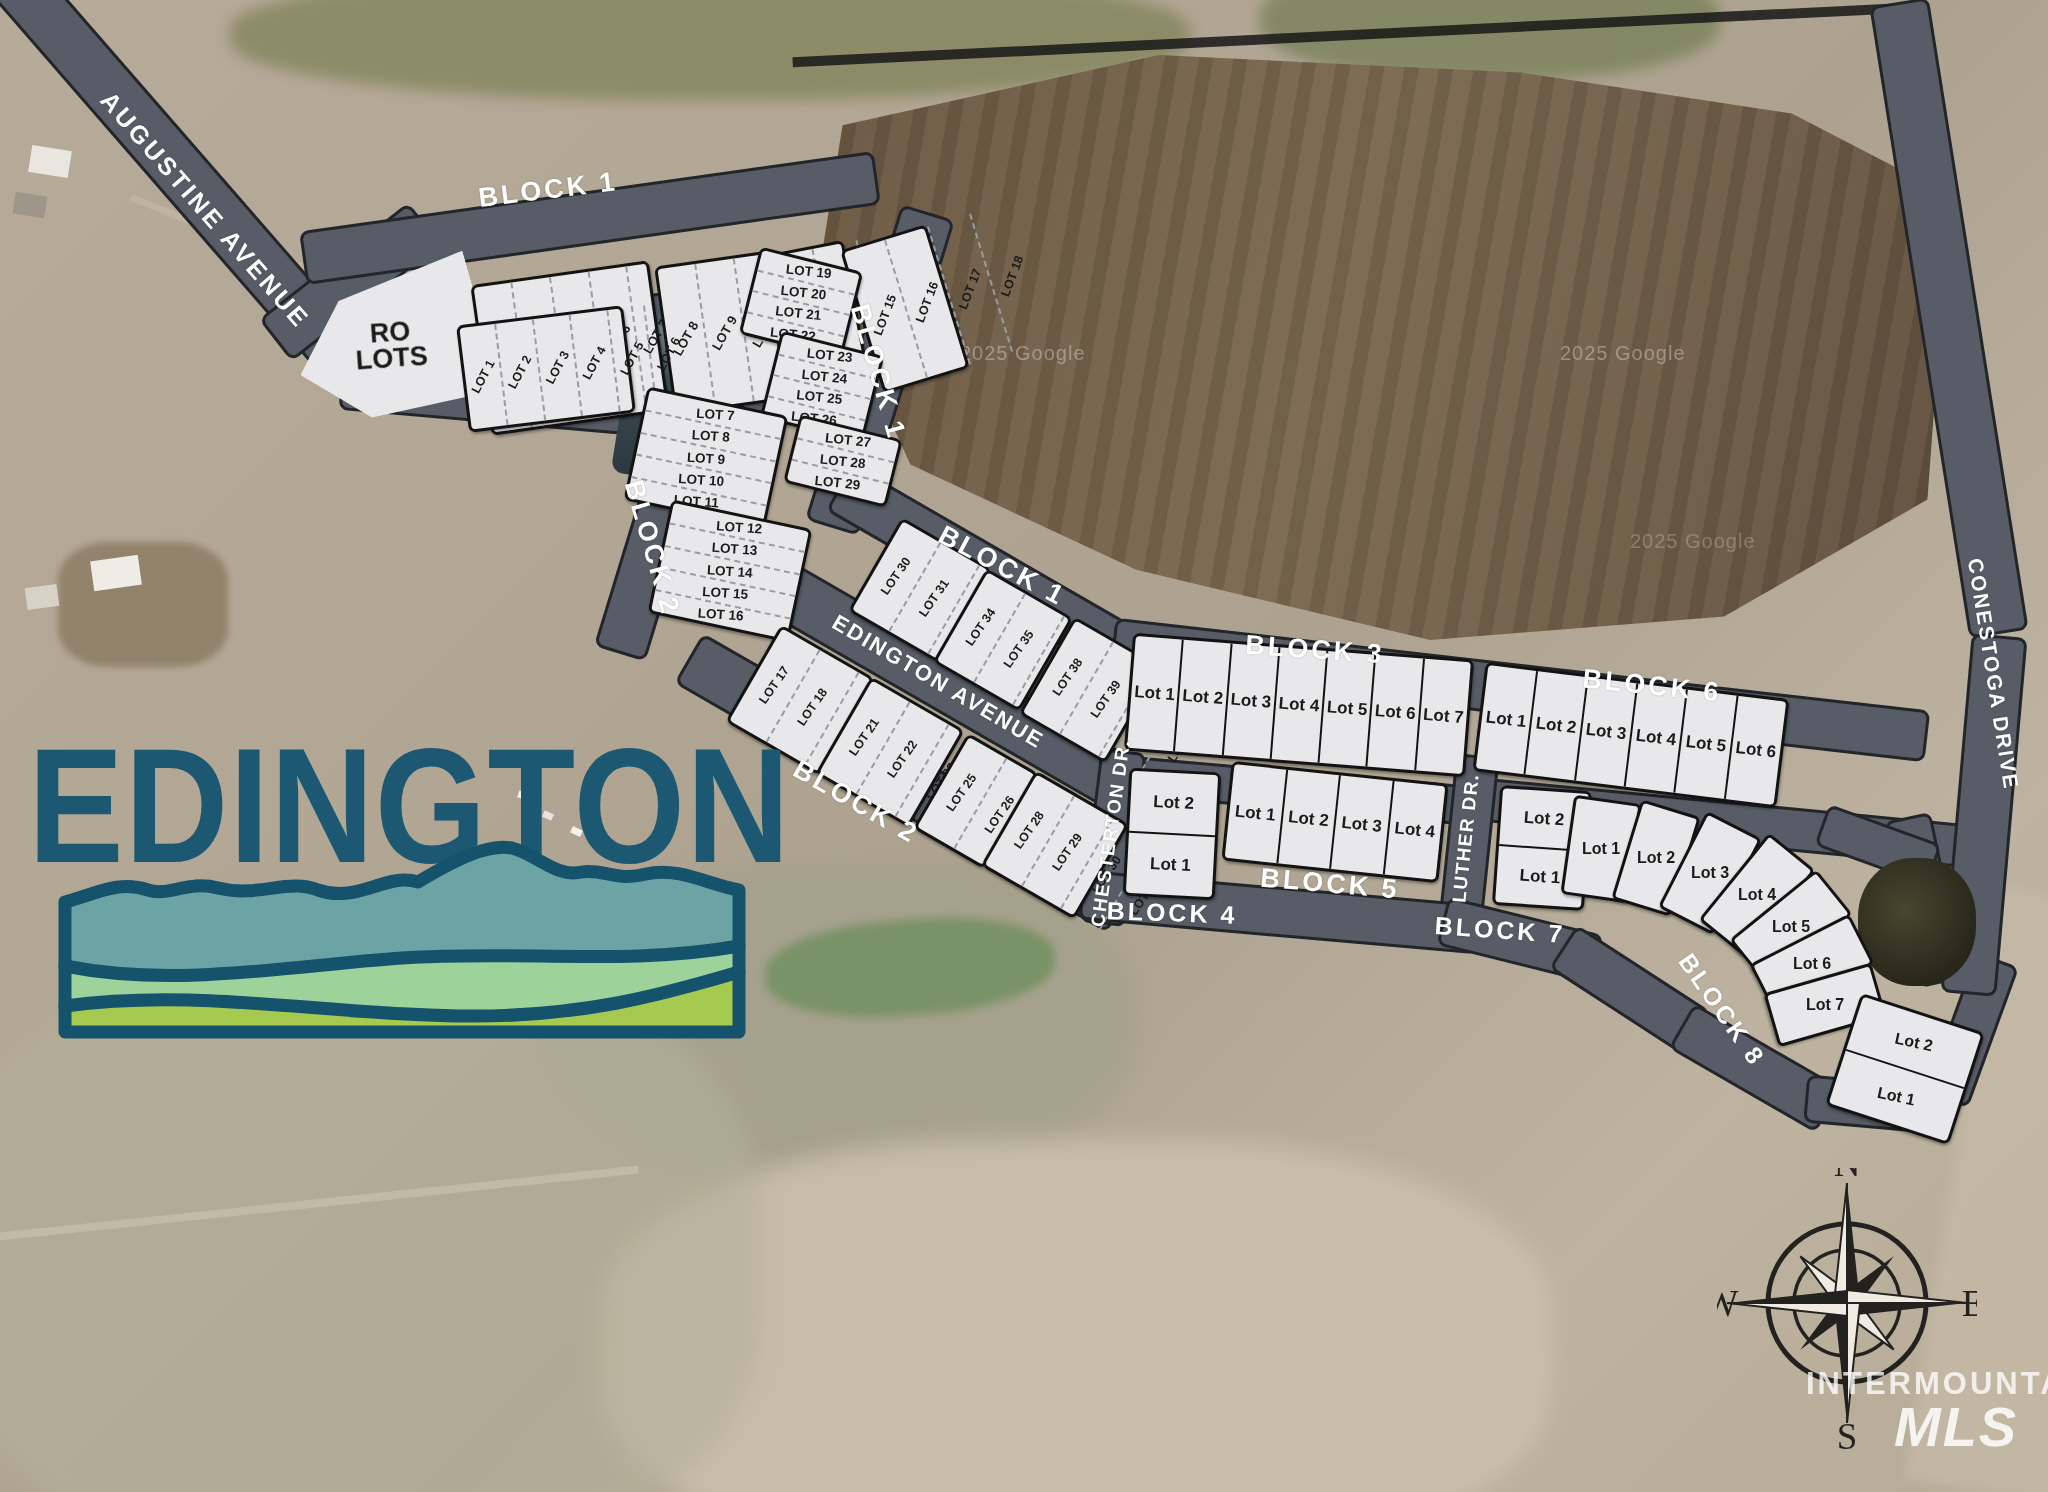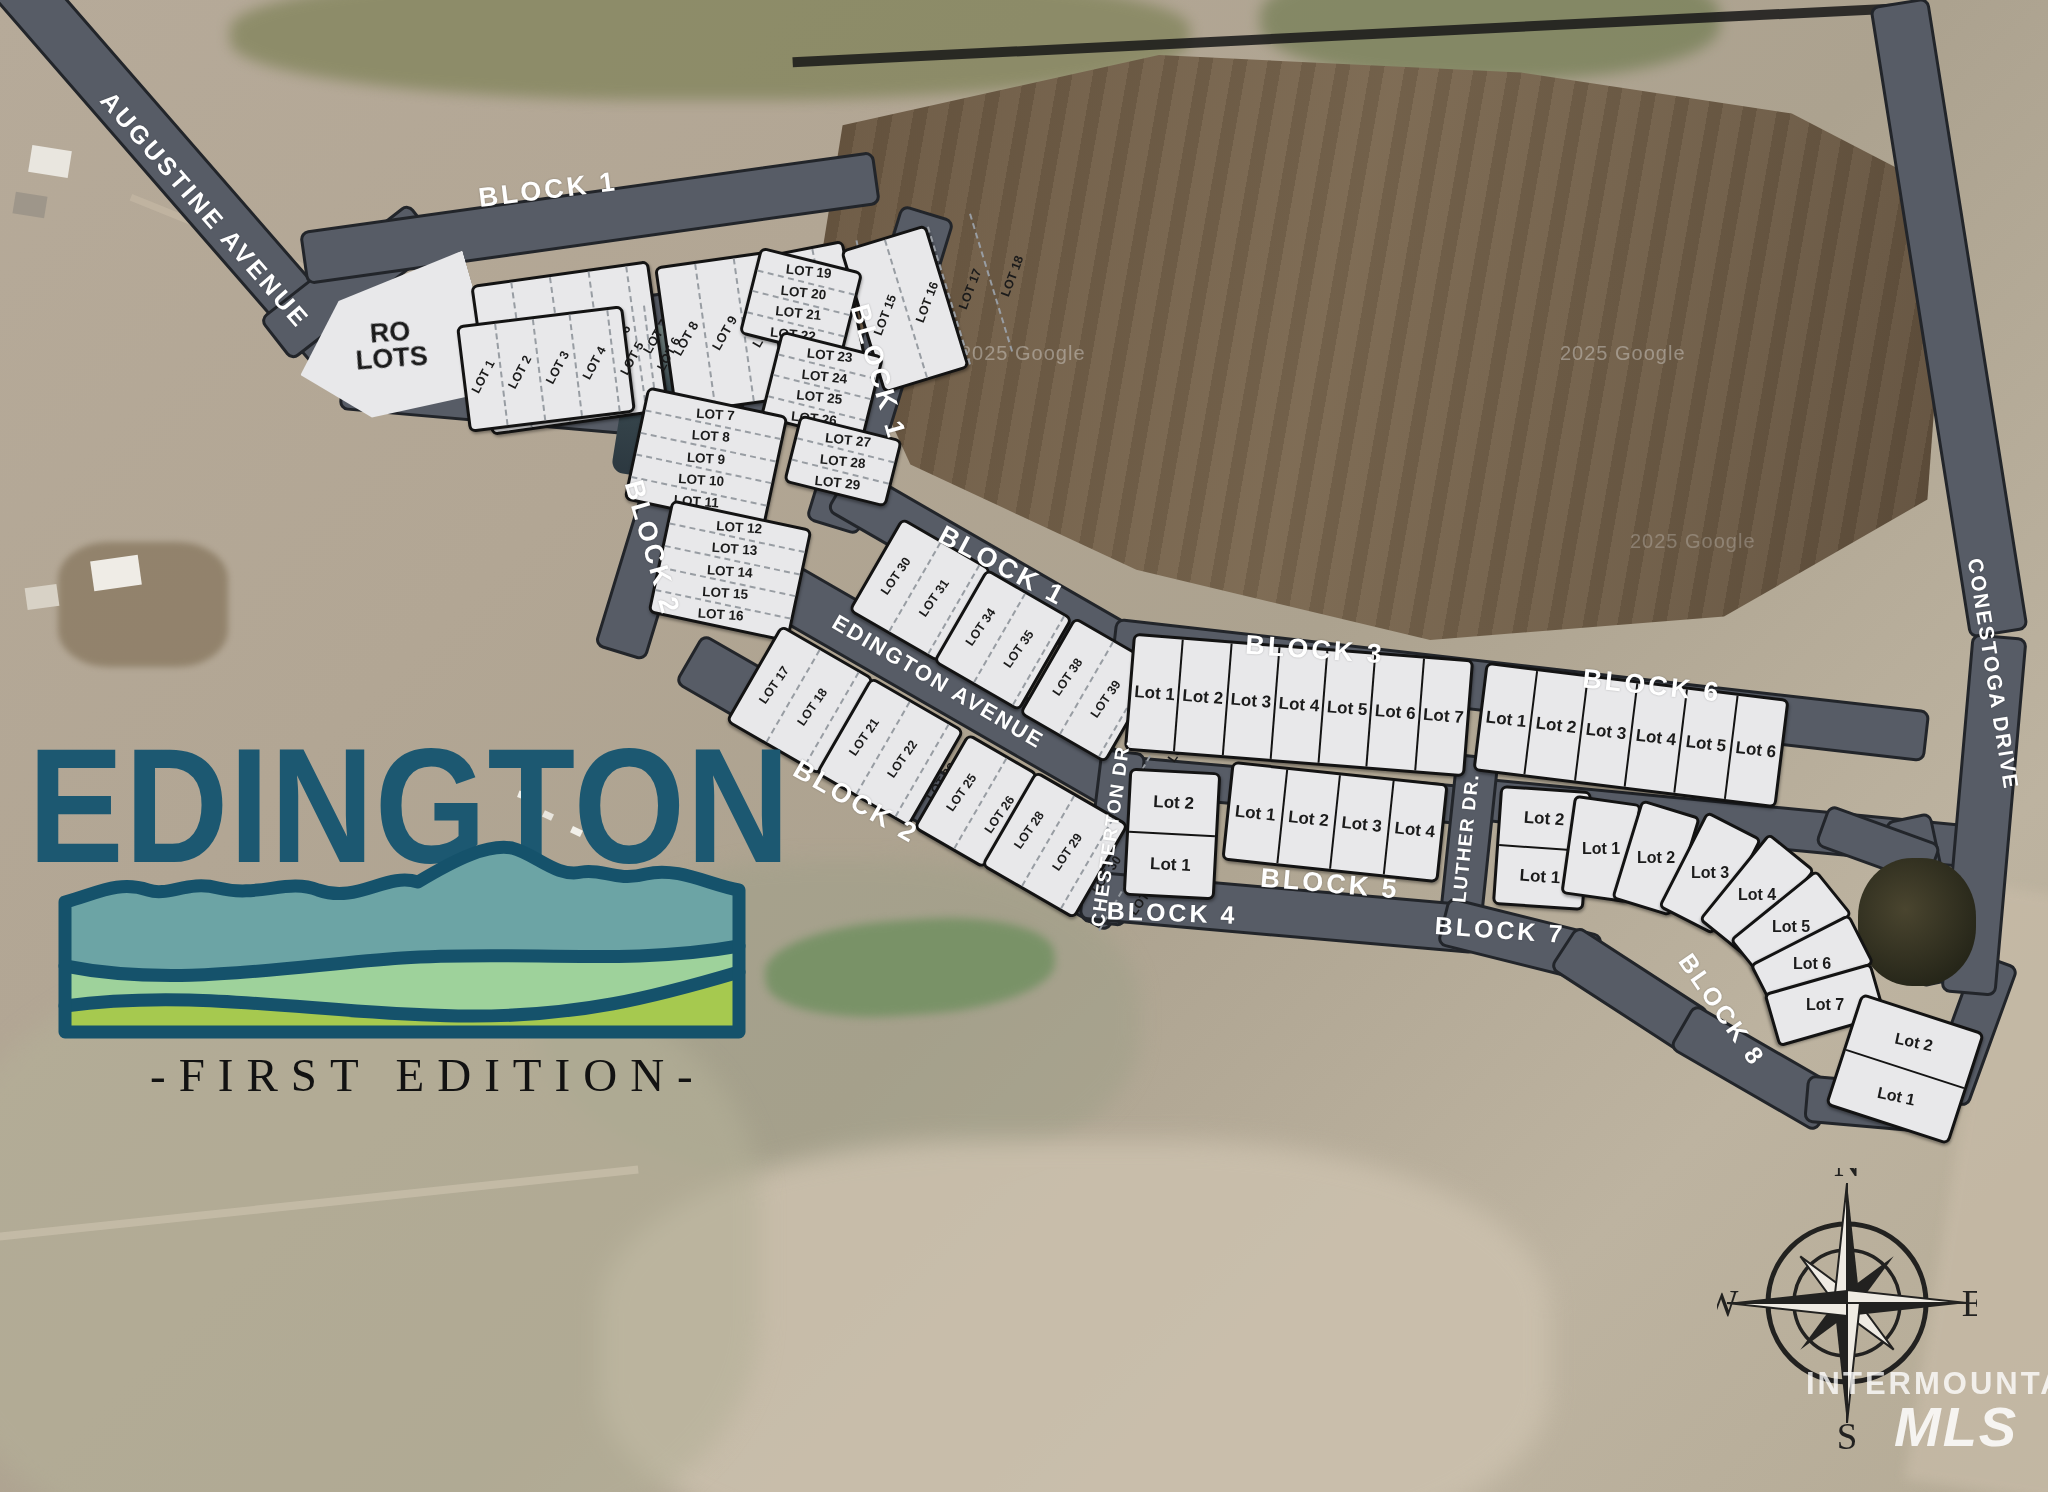--- a/index.html
+++ b/index.html
@@ -113,21 +113,20 @@
 
   <div id="logo-name">EDINGTON</div>
   <svg id="logo-art" width="692" height="204" viewBox="0 0 692 204">
     <path d="M9,196 L9,66 C40,58 62,44 92,54 C112,61 132,44 162,52 C202,62 232,42 262,54 C302,68 330,36 362,46 C402,22 432,8 456,12 C480,18 500,42 526,36 C546,32 560,46 590,38 C622,30 656,50 683,54 L683,196 Z" fill="#6ca4a5"></path>
     <path d="M9,196 L9,130 C120,152 232,130 346,122 C462,114 572,130 683,110 L683,196 Z" fill="#9ed29b"></path>
     <path d="M9,196 L9,170 C142,152 262,178 402,180 C522,182 602,160 683,136 L683,196 Z" fill="#a6c94f"></path>
     <path d="M9,130 C120,152 232,130 346,122 C462,114 572,130 683,110" fill="none" stroke="#15526b" stroke-width="13" stroke-linecap="round"></path>
     <path d="M9,170 C142,152 262,178 402,180 C522,182 602,160 683,136" fill="none" stroke="#15526b" stroke-width="13" stroke-linecap="round"></path>
     <path d="M9,196 L9,66 C40,58 62,44 92,54 C112,61 132,44 162,52 C202,62 232,42 262,54 C302,68 330,36 362,46 C402,22 432,8 456,12 C480,18 500,42 526,36 C546,32 560,46 590,38 C622,30 656,50 683,54 L683,196 Z" fill="none" stroke="#15526b" stroke-width="13" stroke-linejoin="round"></path>
   </svg>
-  <div id="logo-edition">-FIRST EDITION-</div>
 
   <svg id="compass" width="260" height="290" viewBox="-130 -145 260 290">
     <g transform="translate(0,-10)">
       <circle r="79" fill="none" stroke="#161616" stroke-width="5"></circle>
       <circle r="53" fill="none" stroke="#161616" stroke-width="3.5"></circle>
       <g transform="rotate(45)">
         <polygon points="0,-66 10,0 0,10 -10,0" fill="#161616"></polygon>
         <polygon points="0,66 10,0 0,-10 -10,0" fill="#161616"></polygon>
         <polygon points="-66,0 0,10 10,0 0,-10" fill="#f4f1ea" stroke="#161616" stroke-width="2"></polygon>
         <polygon points="66,0 0,10 10,0 0,-10" fill="#f4f1ea" stroke="#161616" stroke-width="2"></polygon>

